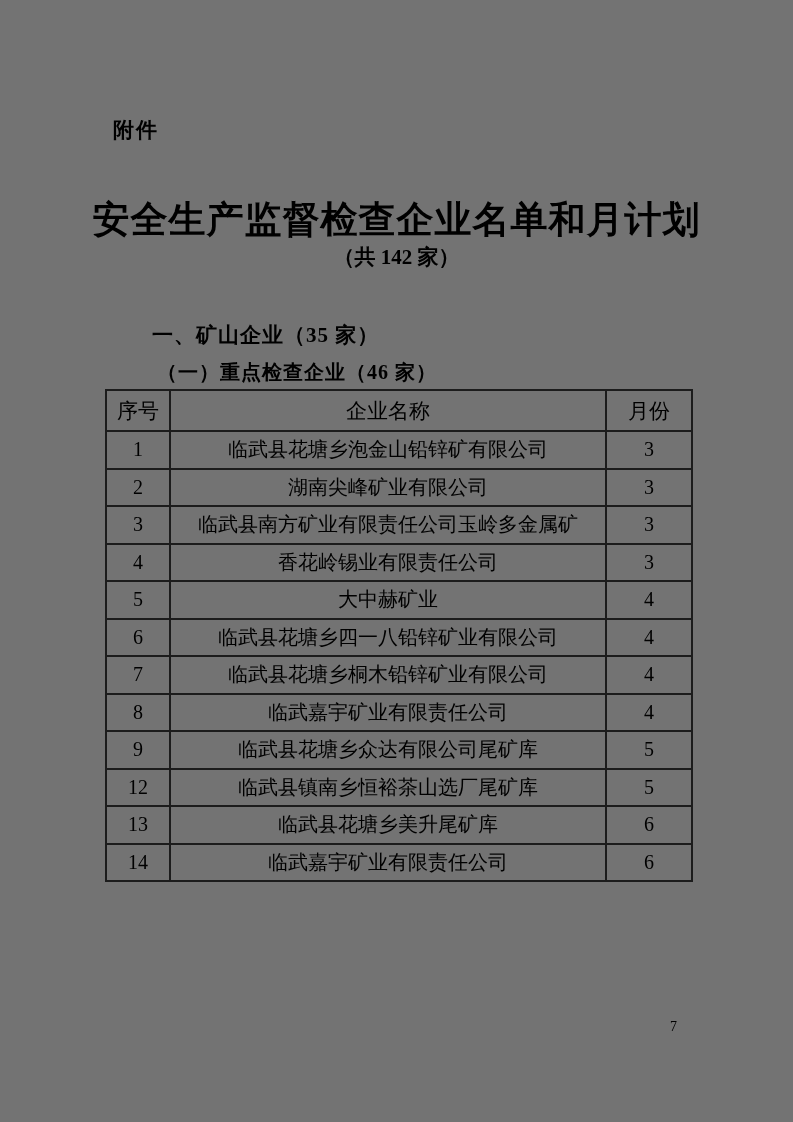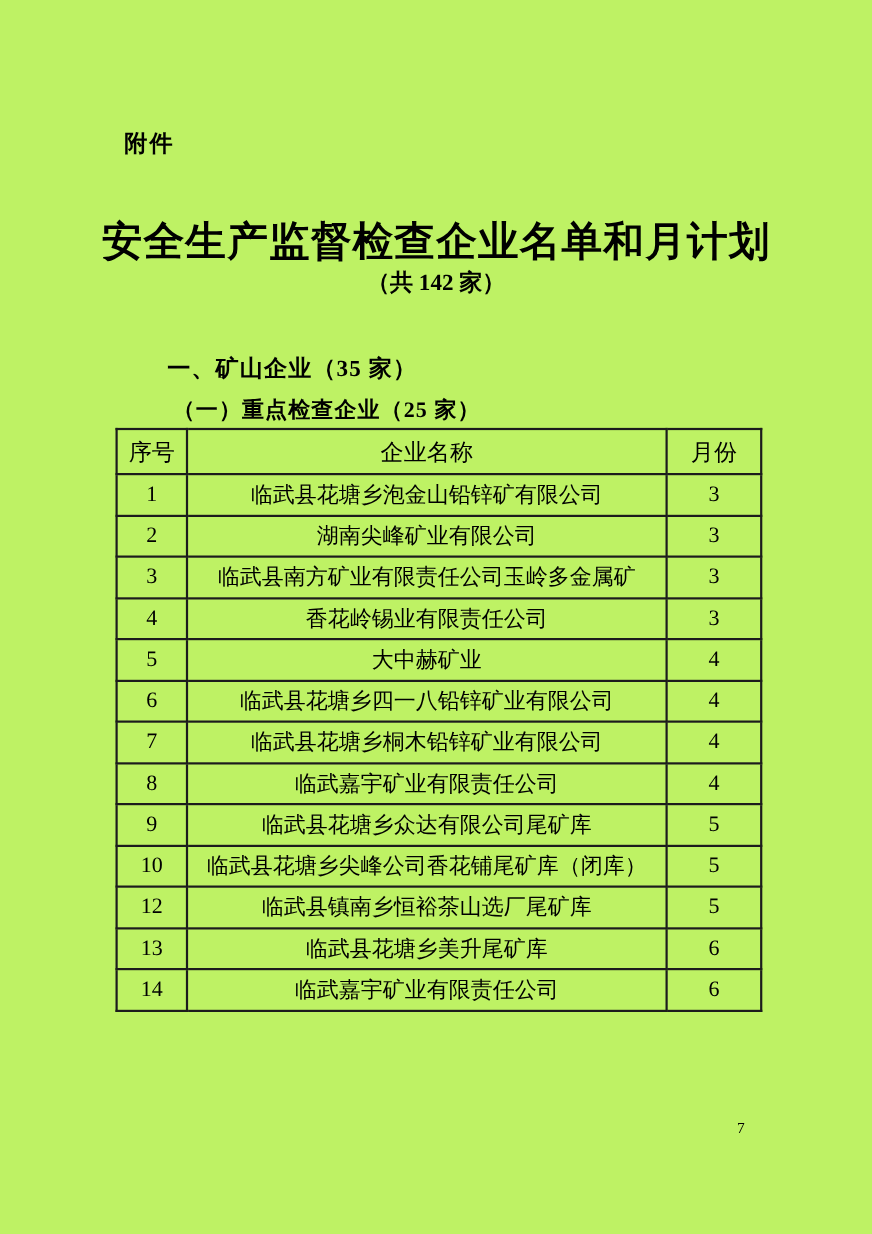--- a/index.html
+++ b/index.html
@@ -2,21 +2,21 @@
 <html><head>
 <meta charset="utf-8">
 <style>
   * { margin: 0; padding: 0; box-sizing: border-box; }
   html, body { background: #888; }
   .page {
     position: relative;
     width: 793px;
     height: 1122px;
     margin: 0 auto;
-    background: #bef264;
+    background: #737373;
     font-family: "Liberation Serif", "DejaVu Serif", serif;
     color: #000000;
     overflow: hidden;
     text-decoration: underline;
   }
   .attachment-label {
     position: absolute;
     left: 113px;
     top: 116px;
     font-size: 21px;
@@ -112,21 +112,21 @@
 
   <div class="attachment-label">附件</div>
 
 
   <div class="doc-title-line2">安全生产监督检查企业名单和月计划</div>
 
   <div class="doc-subtitle">（共 142 家）</div>
 
   <div class="section-heading">一、矿山企业（35 家）</div>
 
-  <div class="subsection-heading">（一）重点检查企业（25 家）</div>
+  <div class="subsection-heading">（一）重点检查企业（46 家）</div>
 
   <table class="inspection-table">
     <colgroup>
       <col class="col-no">
       <col class="col-name">
       <col class="col-month">
     </colgroup>
     <thead>
       <tr>
         <th>序号</th>
@@ -182,25 +182,20 @@
       <td class="cell-name">临武嘉宇矿业有限责任公司</td>
       <td class="cell-month">4</td>
     </tr>
 
     <tr>
       <td class="cell-no">9</td>
       <td class="cell-name">临武县花塘乡众达有限公司尾矿库</td>
       <td class="cell-month">5</td>
     </tr>
 
-    <tr>
-      <td class="cell-no">10</td>
-      <td class="cell-name">临武县花塘乡尖峰公司香花铺尾矿库（闭库）</td>
-      <td class="cell-month">5</td>
-    </tr>
 
 
     <tr>
       <td class="cell-no">12</td>
       <td class="cell-name">临武县镇南乡恒裕茶山选厂尾矿库</td>
       <td class="cell-month">5</td>
     </tr>
 
     <tr>
       <td class="cell-no">13</td>

